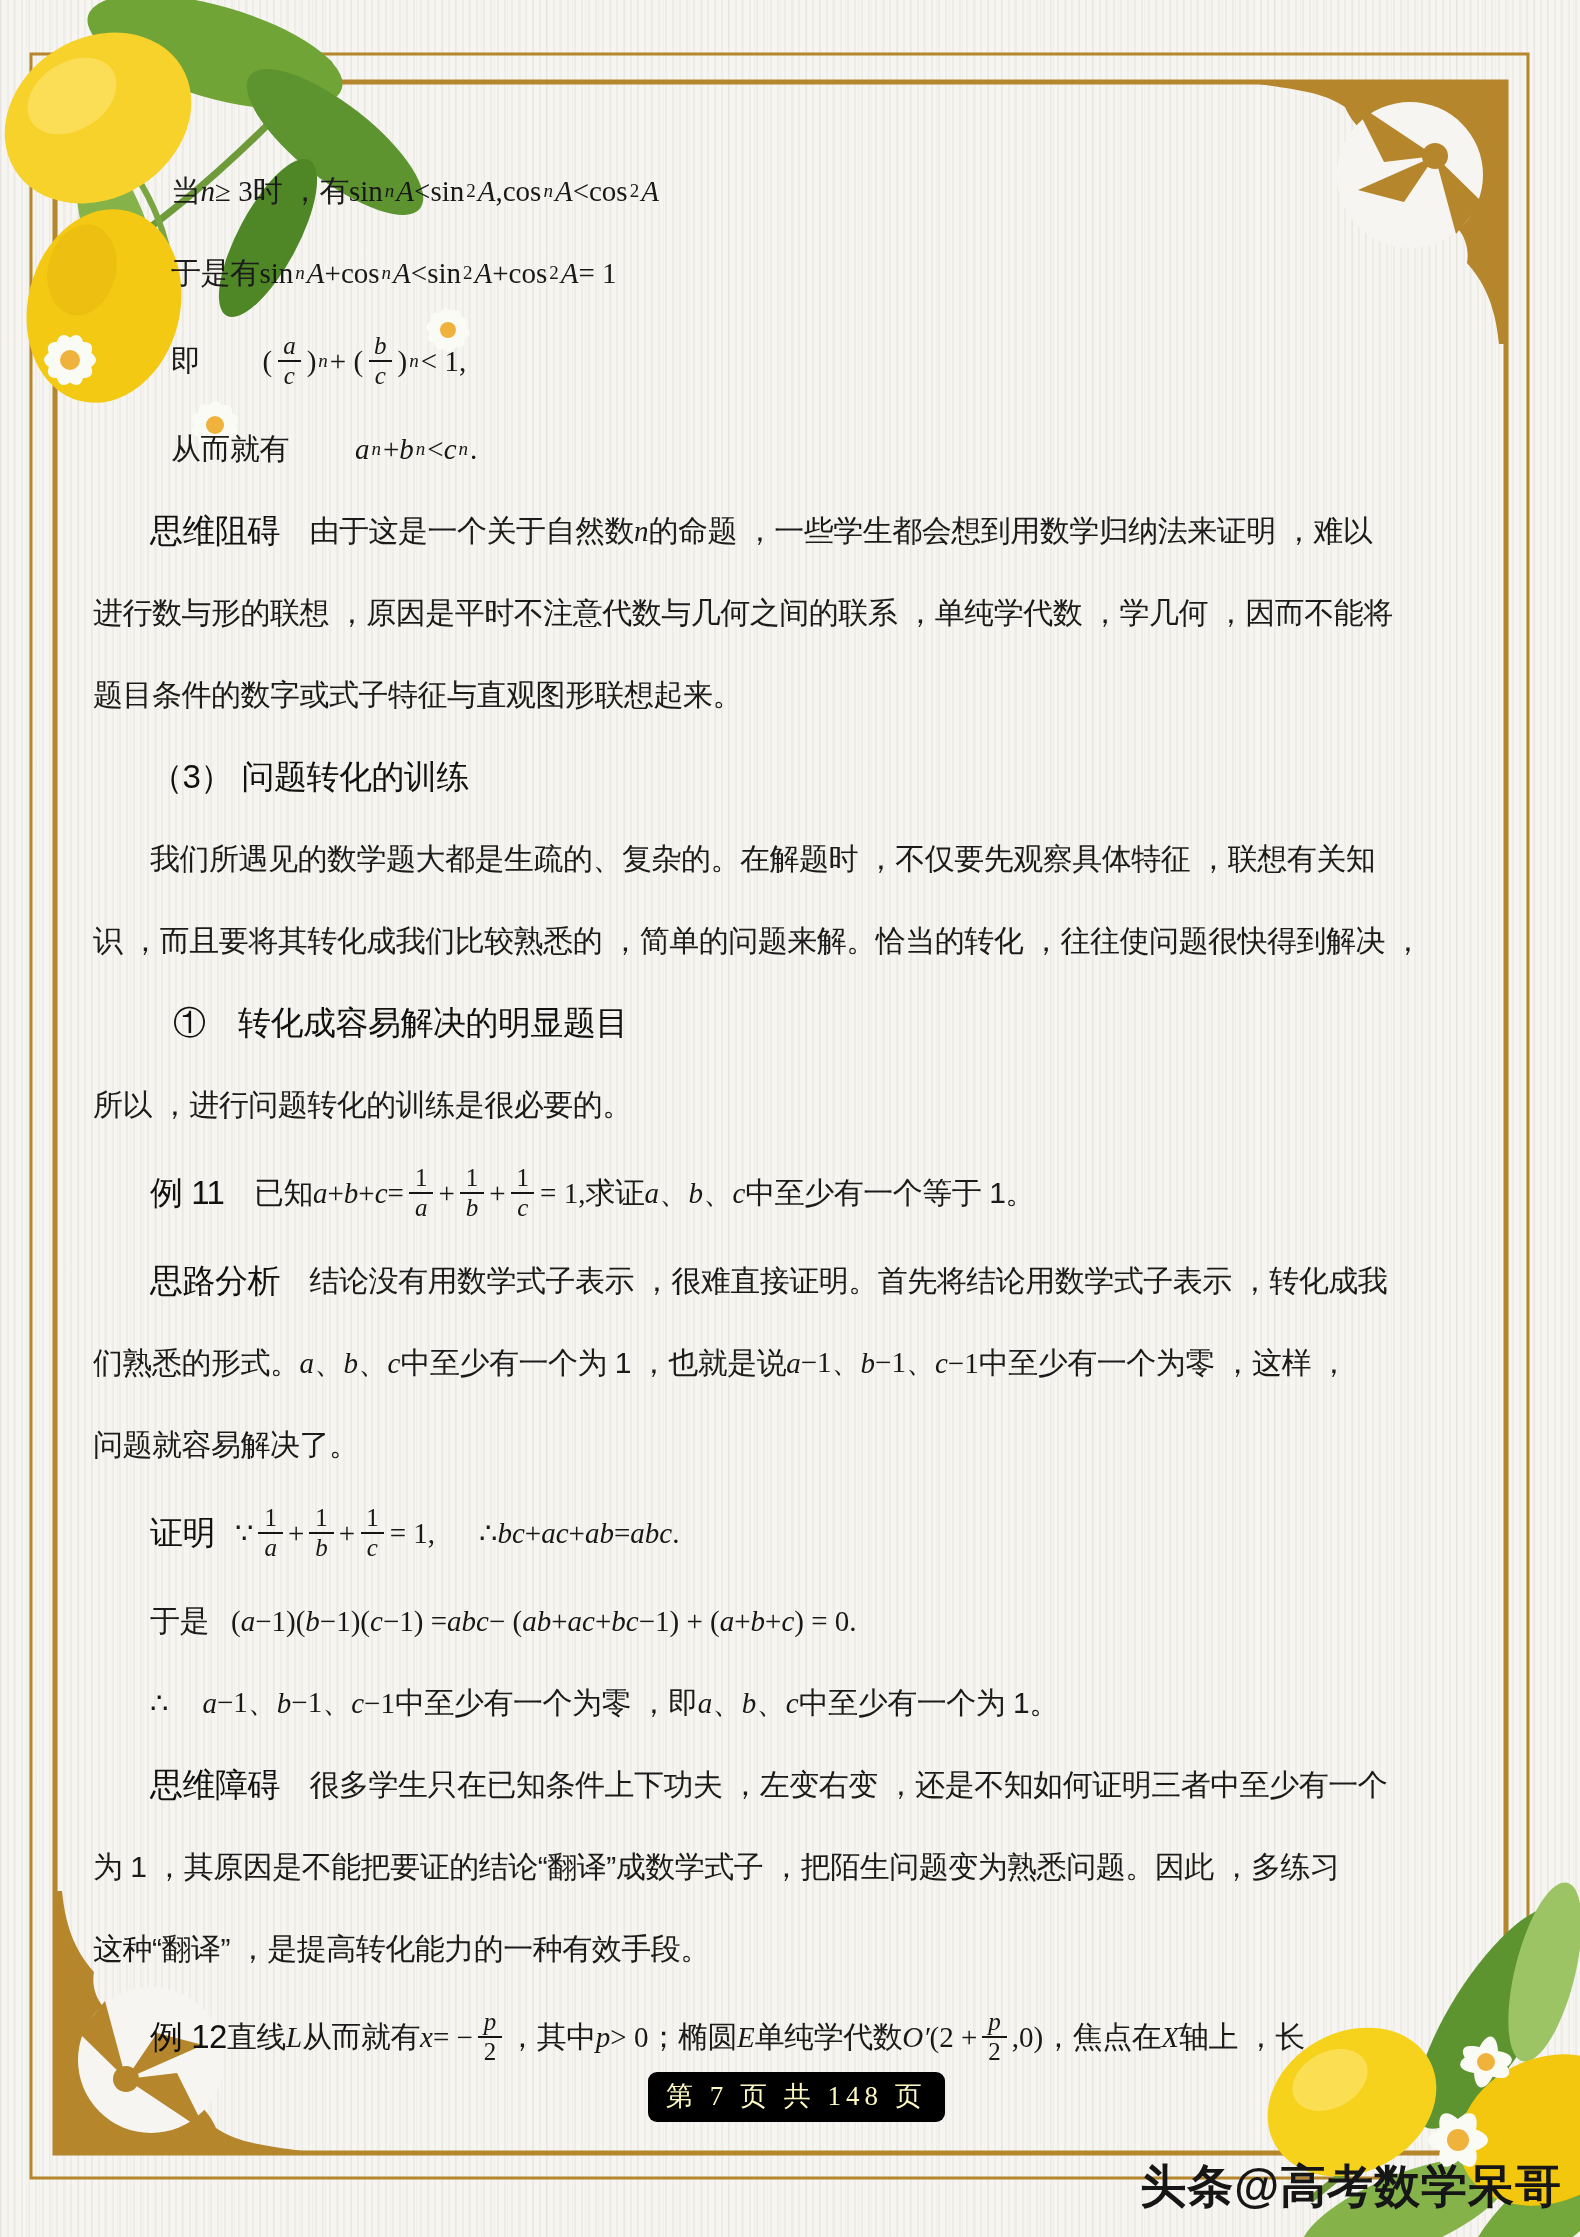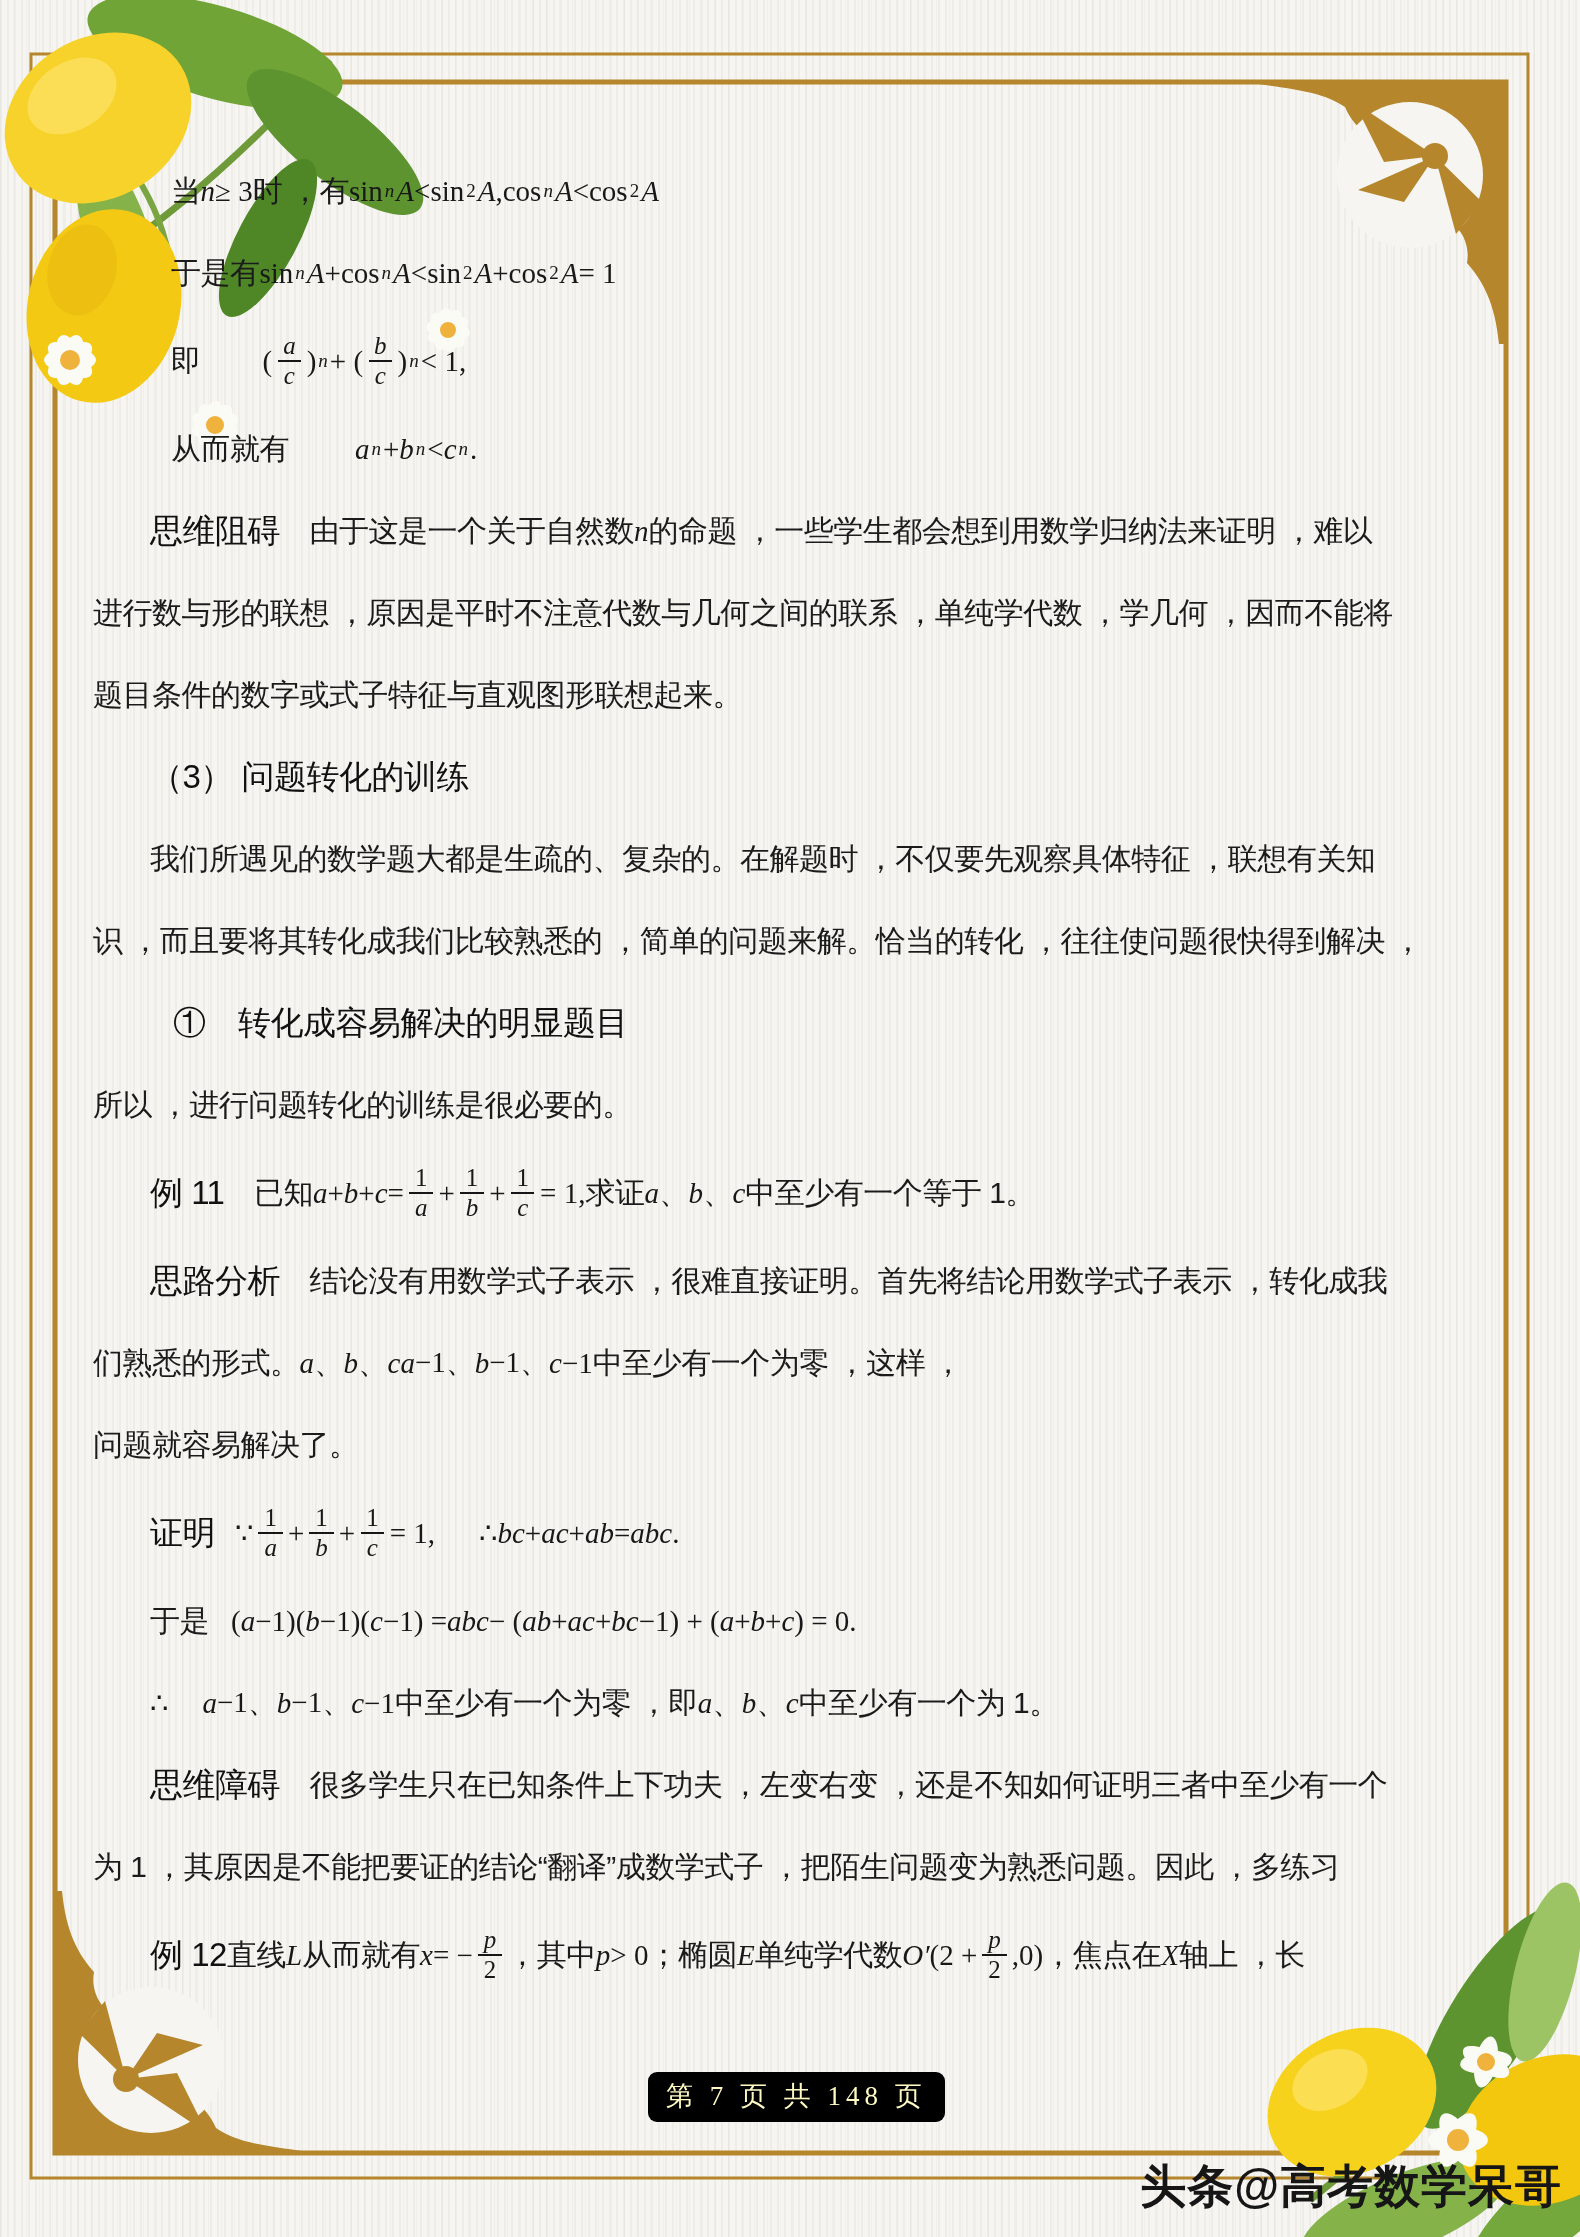--- a/index.html
+++ b/index.html
@@ -263,20 +263,21 @@
         <span class="cnb">思路分析</span>
         <span class="cn">　结论没有用数学式子表示 ，很难直接证明。首先将结论用数学式子表示 ，转化成我</span>
       </div>
       <div class="line">
         <span class="cn">们熟悉的形式。</span>
         <span class="mi">a</span>
         <span class="cn">、</span>
         <span class="mi">b</span>
         <span class="cn">、</span>
         <span class="mi">c</span>
+        <span class="cn"> 中至少有一个为 1 ，也就是说 </span>
         <span class="mi">a</span>
         <span class="mr"> −1、</span>
         <span class="mi">b</span>
         <span class="mr"> −1、</span>
         <span class="mi">c</span>
         <span class="mr"> −1</span>
         <span class="cn"> 中至少有一个为零 ，这样 ，</span>
       </div>
       <div class="line">
         <span class="cn">问题就容易解决了。</span>
@@ -352,20 +353,23 @@
         <span class="cn">、</span>
         <span class="mi">c</span>
         <span class="cn"> 中至少有一个为 1。</span>
       </div>
       <div class="line ind">
         <span class="cnb">思维障碍</span>
         <span class="cn">　很多学生只在已知条件上下功夫 ，左变右变 ，还是不知如何证明三者中至少有一个</span>
       </div>
       <div class="line">
         <span class="cn">为 1 ，其原因是不能把要证的结论“翻译”成数学式子 ，把陌生问题变为熟悉问题。因此 ，多练习</span>
+      </div>
+      <div class="line">
+        <span class="cn">这种“翻译” ，是提高转化能力的一种有效手段。</span>
       </div>
       <div class="line ind tall">
         <span class="cnb">例 12</span>
         <span class="cn"> 直线 </span>
         <span class="mi">L</span>
         <span class="cn"> 从而就有 </span>
         <span class="mi">x</span>
         <span class="mr"> = −</span>
         <span class="frac">
           <span class="fn mi">p</span>

